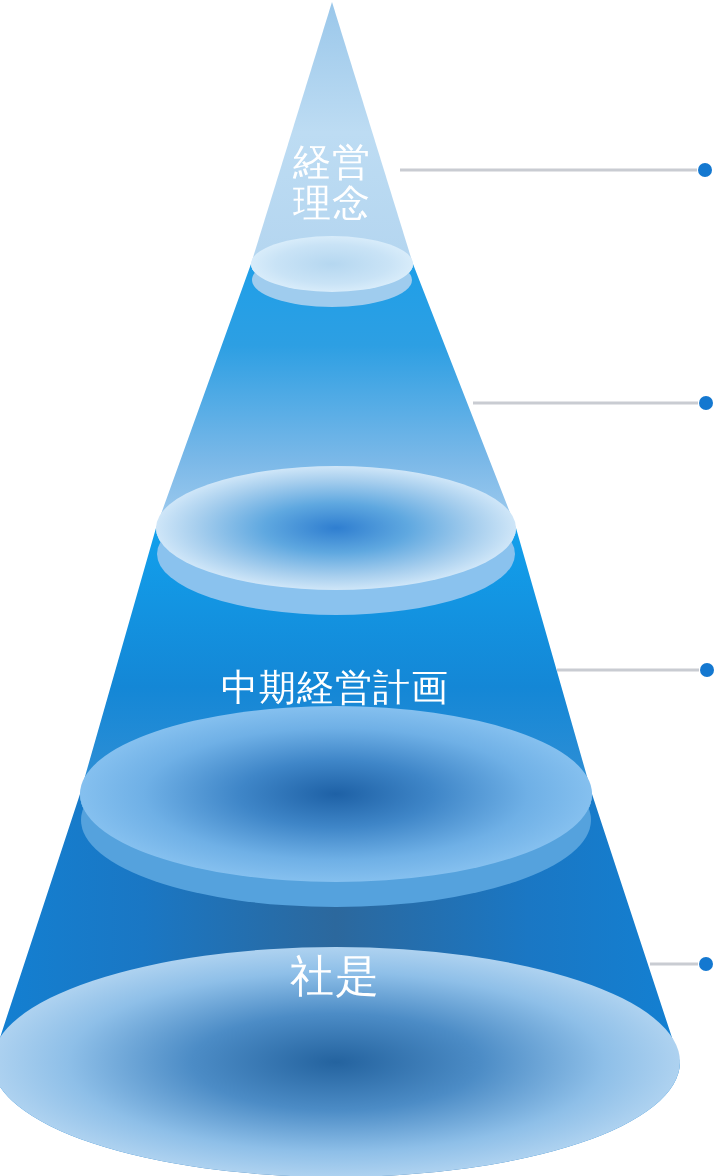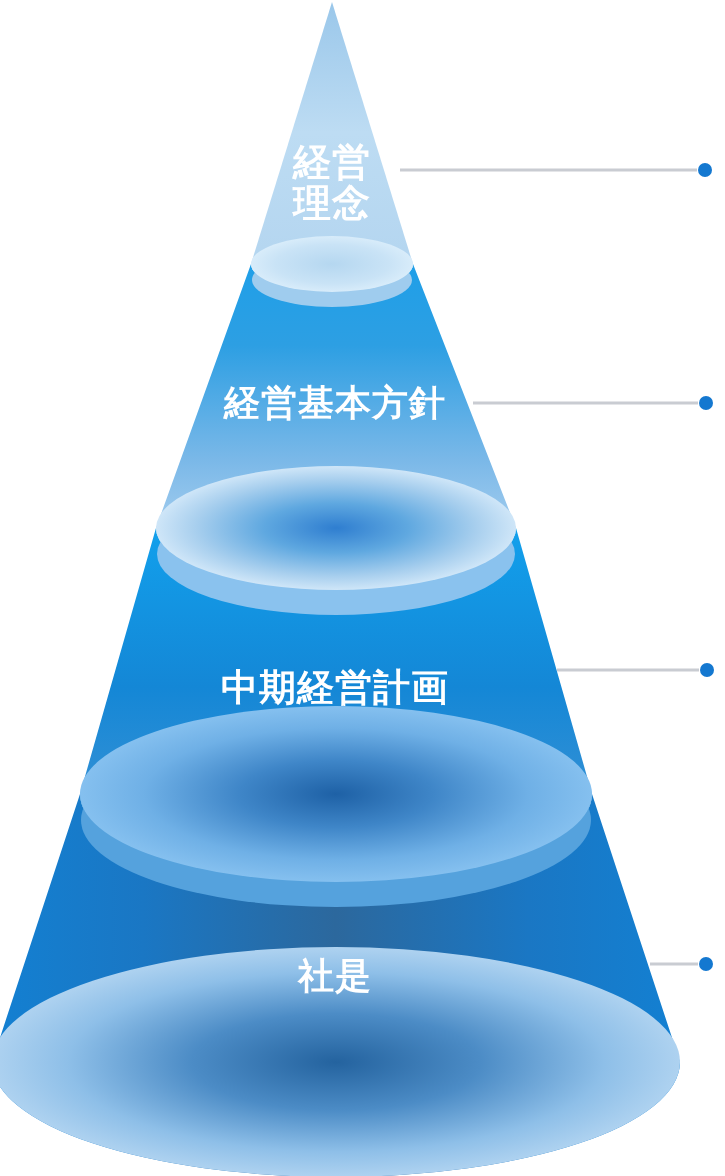--- a/index.html
+++ b/index.html
@@ -8,29 +8,29 @@
     width:725px;height:1176px;
     overflow:hidden;
     background:#ffffff;
     font-family:"Liberation Sans","DejaVu Sans",sans-serif;
   }
   #cone-svg{position:absolute;left:0;top:0;}
   .label{
     position:absolute;
     transform:translateX(-50%);
     color:#ffffff;
-    font-weight:bold;
+    font-weight:normal;
     text-align:center;
     white-space:nowrap;
     letter-spacing:1px;
   }
   .label1{left:332px;top:142px;font-size:38px;line-height:41px;}
   .label2{left:335px;top:383px;font-size:36px;line-height:40px;}
   .label3{left:335px;top:668px;font-size:37px;line-height:40px;}
-  .label4{left:335px;top:956px;font-size:36px;line-height:40px;}
+  .label4{left:335px;top:956px;font-size:44px;line-height:40px;}
 </style>
 </head>
 <body>
 
 <div id="stage">
 
   <svg id="cone-svg" width="725" height="1176" viewBox="0 0 725 1176">
     <defs>
       <linearGradient id="gL1" x1="0" y1="0" x2="0" y2="1">
         <stop offset="0%" stop-color="#9ac7ea"></stop>
@@ -107,17 +107,16 @@
       <circle cx="706" cy="403" r="7"></circle>
       <circle cx="707" cy="670" r="7"></circle>
       <circle cx="706" cy="964" r="7"></circle>
     </g>
   </svg>
 
   <div class="label label1">
     <div>経営</div>
     <div>理念</div>
   </div>
-  <div class="label label2">経営基本方針</div>
   <div class="label label3">中期経営計画</div>
   <div class="label label4">社是</div>
 
 </div>
 
 </body></html>

